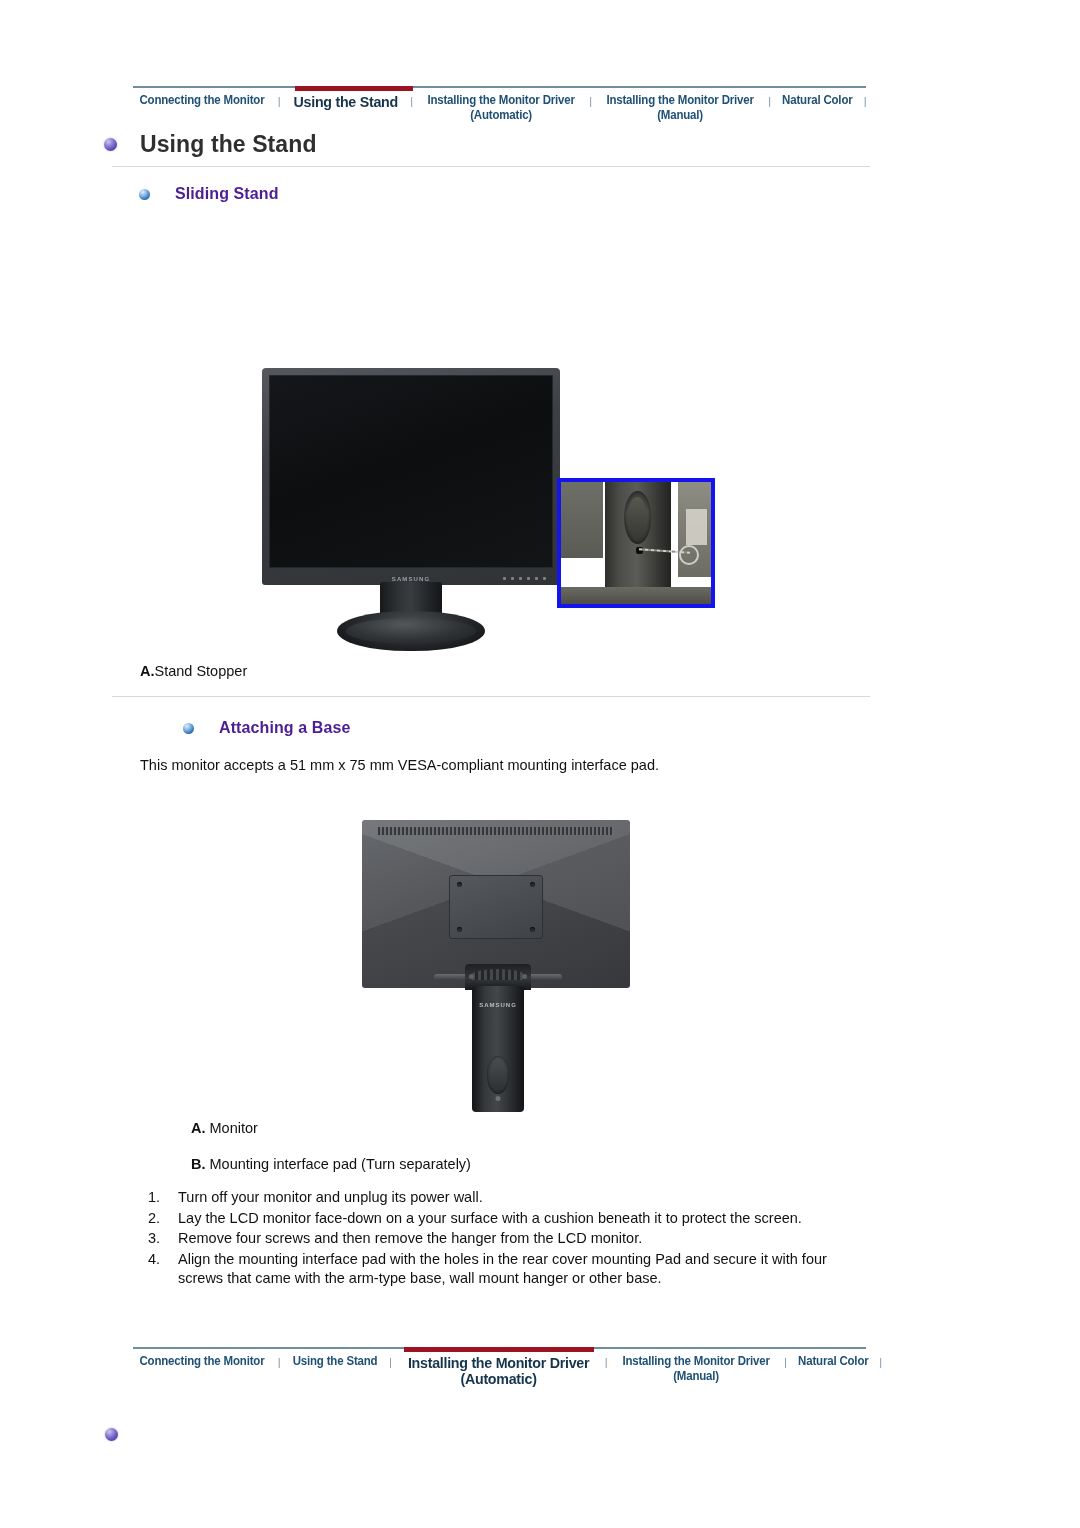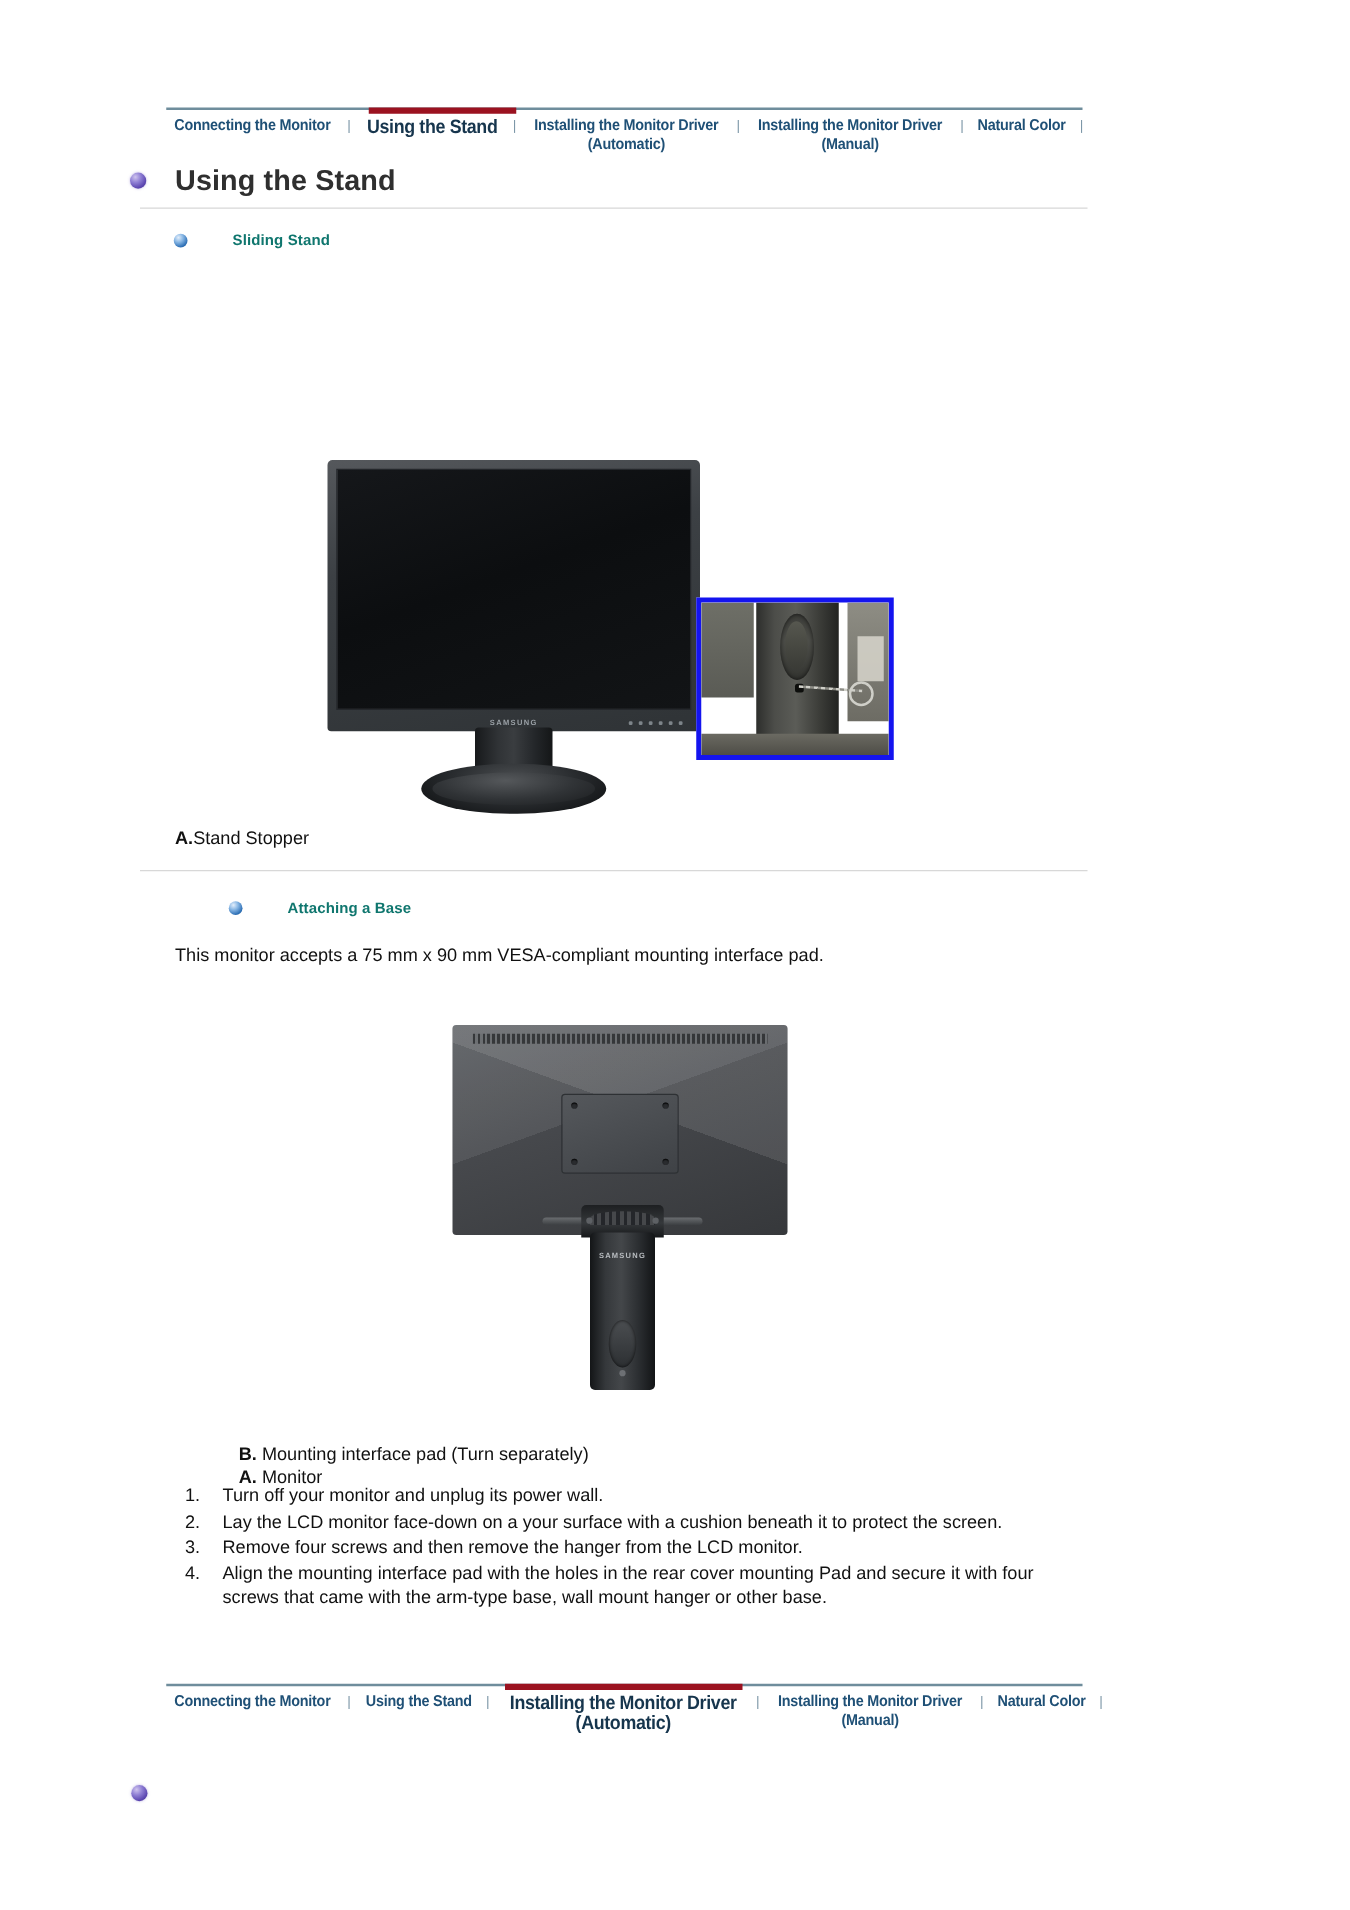--- a/index.html
+++ b/index.html
@@ -121,40 +121,40 @@
     align-items: center;
     left: 139px;
   }
   .bullet-blue {
     width: 11px; height: 11px;
     border-radius: 50%;
     background: radial-gradient(circle at 34% 28%, #e3eefb 0%, #87b6e4 35%, #2d6fb5 72%, #17497f 100%);
     flex: none;
   }
   .section-head .lbl {
-    font-size: 12px;
+    font-size: 16px;
     font-weight: bold;
-    color: #0f766e;
-    margin-left: 36px;
+    color: #4c1d95;
+    margin-left: 25px;
     letter-spacing: 0.1px;
   }
   #head-sliding  { top: 185px; }
   #head-attach   { top: 719px; padding-left: 44px; }
 
   
   .body-text {
     position: absolute;
     font-size: 14.5px;
     color: #111111;
     line-height: 20px;
     text-align: center;
   }
   #caption-a { left: 140px; top: 661px; }
   #vesa-line { left: 140px; top: 755px; }
-  #label-a   { left: 191px; top: 1172px; }
+  #label-a   { left: 191px; top: 1118px; }
   #label-b   { left: 191px; top: 1154px; }
   .body-text b { font-weight: bold; }
 
   .steps {
     position: absolute;
     left: 148px;
     top: 1188px;
     width: 720px;
     margin: 0;
     padding: 0;
@@ -460,21 +460,21 @@
   <b>A.</b><span>Stand Stopper</span>
 </div>
 
 <div class="hr-light" id="hr-mid"></div>
 
 <div class="section-head" id="head-attach">
   <span class="bullet-blue"></span>
   <span class="lbl">Attaching a Base</span>
 </div>
 
-<div class="body-text" id="vesa-line">This monitor accepts a 75 mm x 90 mm VESA-compliant mounting interface pad.</div>
+<div class="body-text" id="vesa-line">This monitor accepts a 51 mm x 75 mm VESA-compliant mounting interface pad.</div>
 
 <div id="fig-rear">
   <div class="rear-panel">
     <div class="rear-fold"></div>
     <div class="rear-vents"></div>
     <div class="rear-vesa">
       <i></i>
       <i></i>
       <i></i>
       <i></i>

